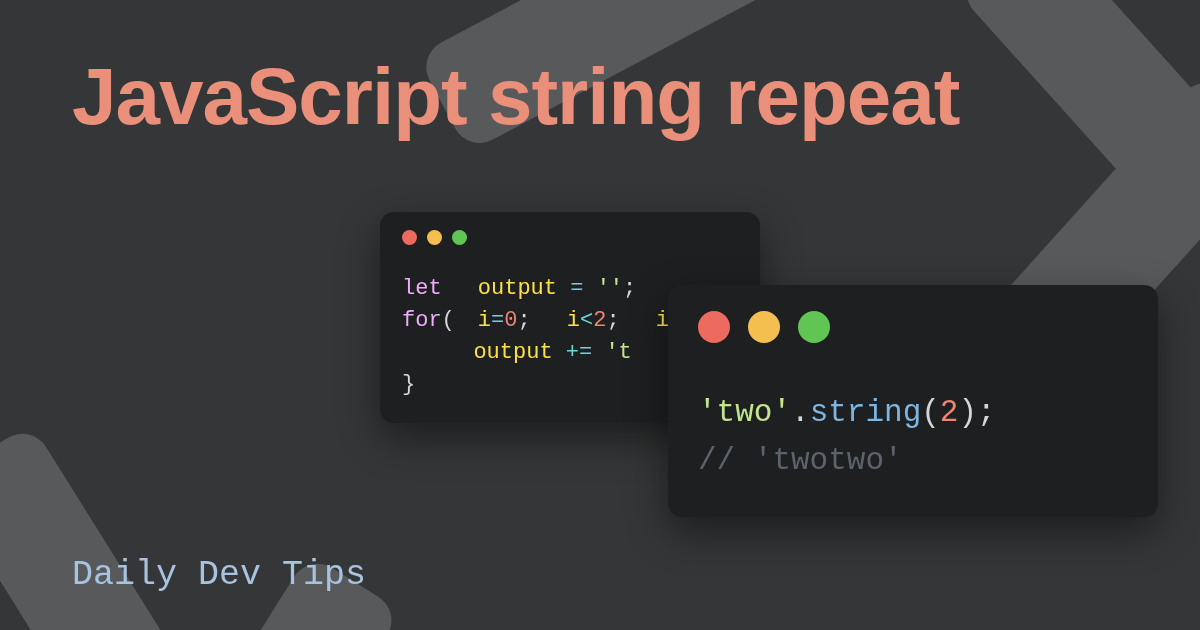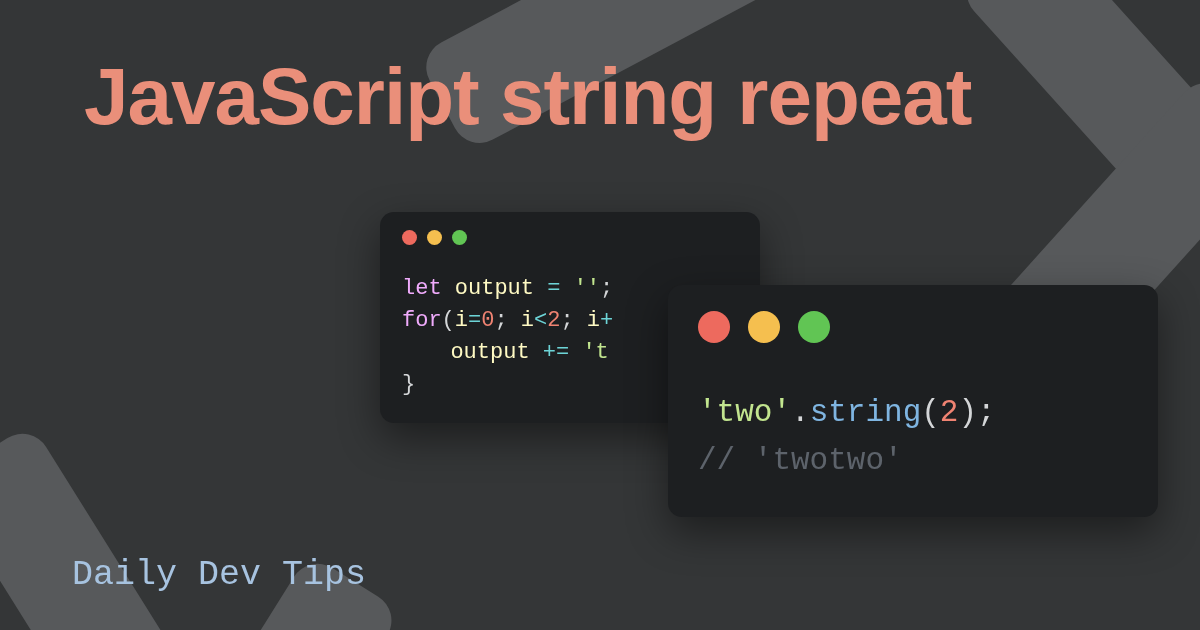--- a/index.html
+++ b/index.html
@@ -54,21 +54,21 @@
     width: 360px;
     height: 110px;
     bottom: -160px;
     left: 80px;
     transform: rotate(-58deg);
   }
 
   .title {
     position: absolute;
     top: 55px;
-    left: 84px;
+    left: 72px;
     font-size: 80px;
     font-weight: 700;
     color: #ea8f7a;
     letter-spacing: -1px;
     line-height: 1.05;
     z-index: 5;
   }
 
   .subtitle {
     position: absolute;
@@ -128,21 +128,21 @@
     white-space: pre;
   }
   .code-large {
     font-size: 31px;
     line-height: 1.55;
     color: #d4d6d8;
     white-space: pre;
   }
 
   .tok-keyword { color: #f0abfc; }
-  .tok-var     { color: #fef9c3; }
+  .tok-var     { color: #fde047; margin-left: 23px; }
   .tok-op      { color: #6dd4d7; }
   .tok-string  { color: #c2e58f; }
   .tok-punct   { color: #d4d6d8; }
   .tok-num     { color: #f08372; }
   .tok-method  { color: #7fb5e1; }
   .tok-comment { color: #5d636b; text-align: right; }
   .indent { display:inline-block; width: 2.2em; }
 </style>
 </head>
 <body>

